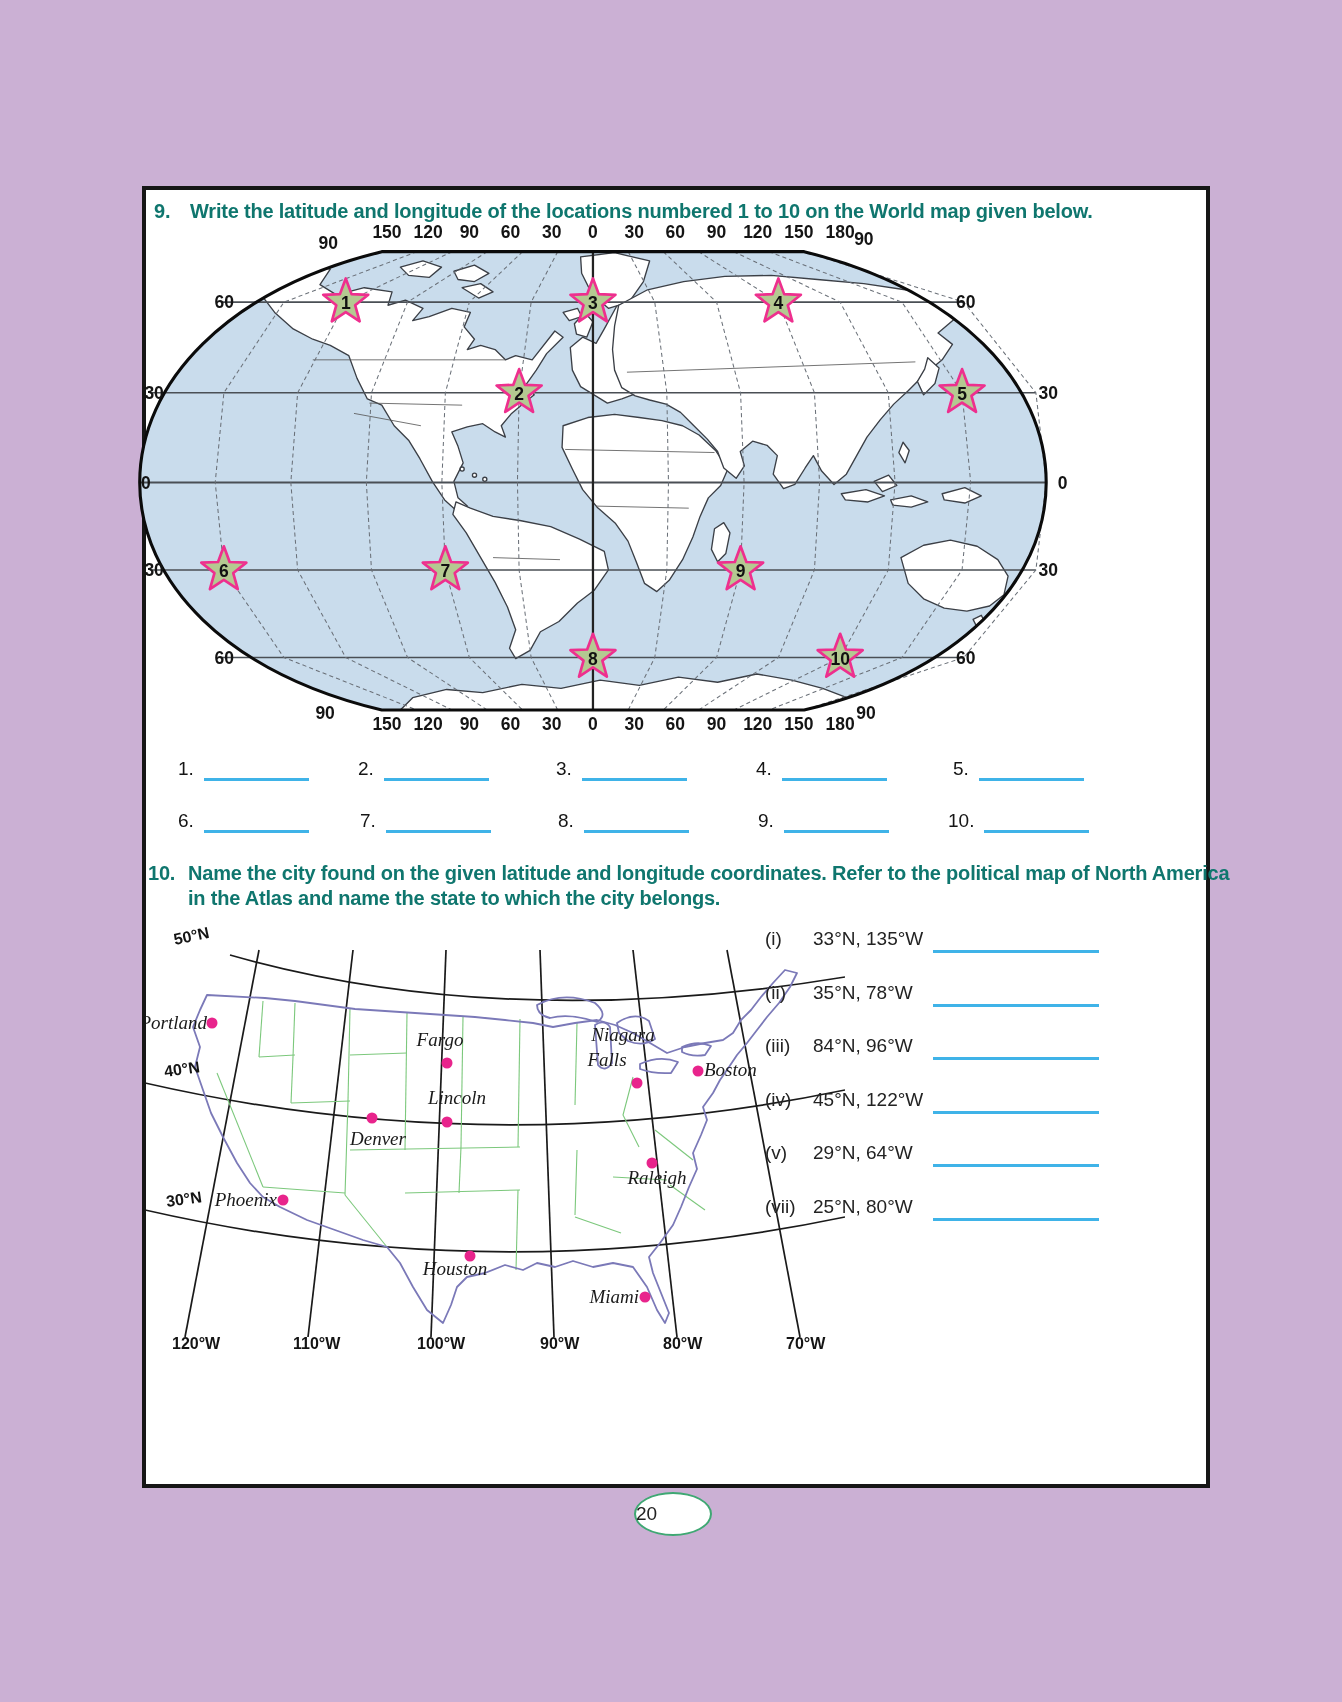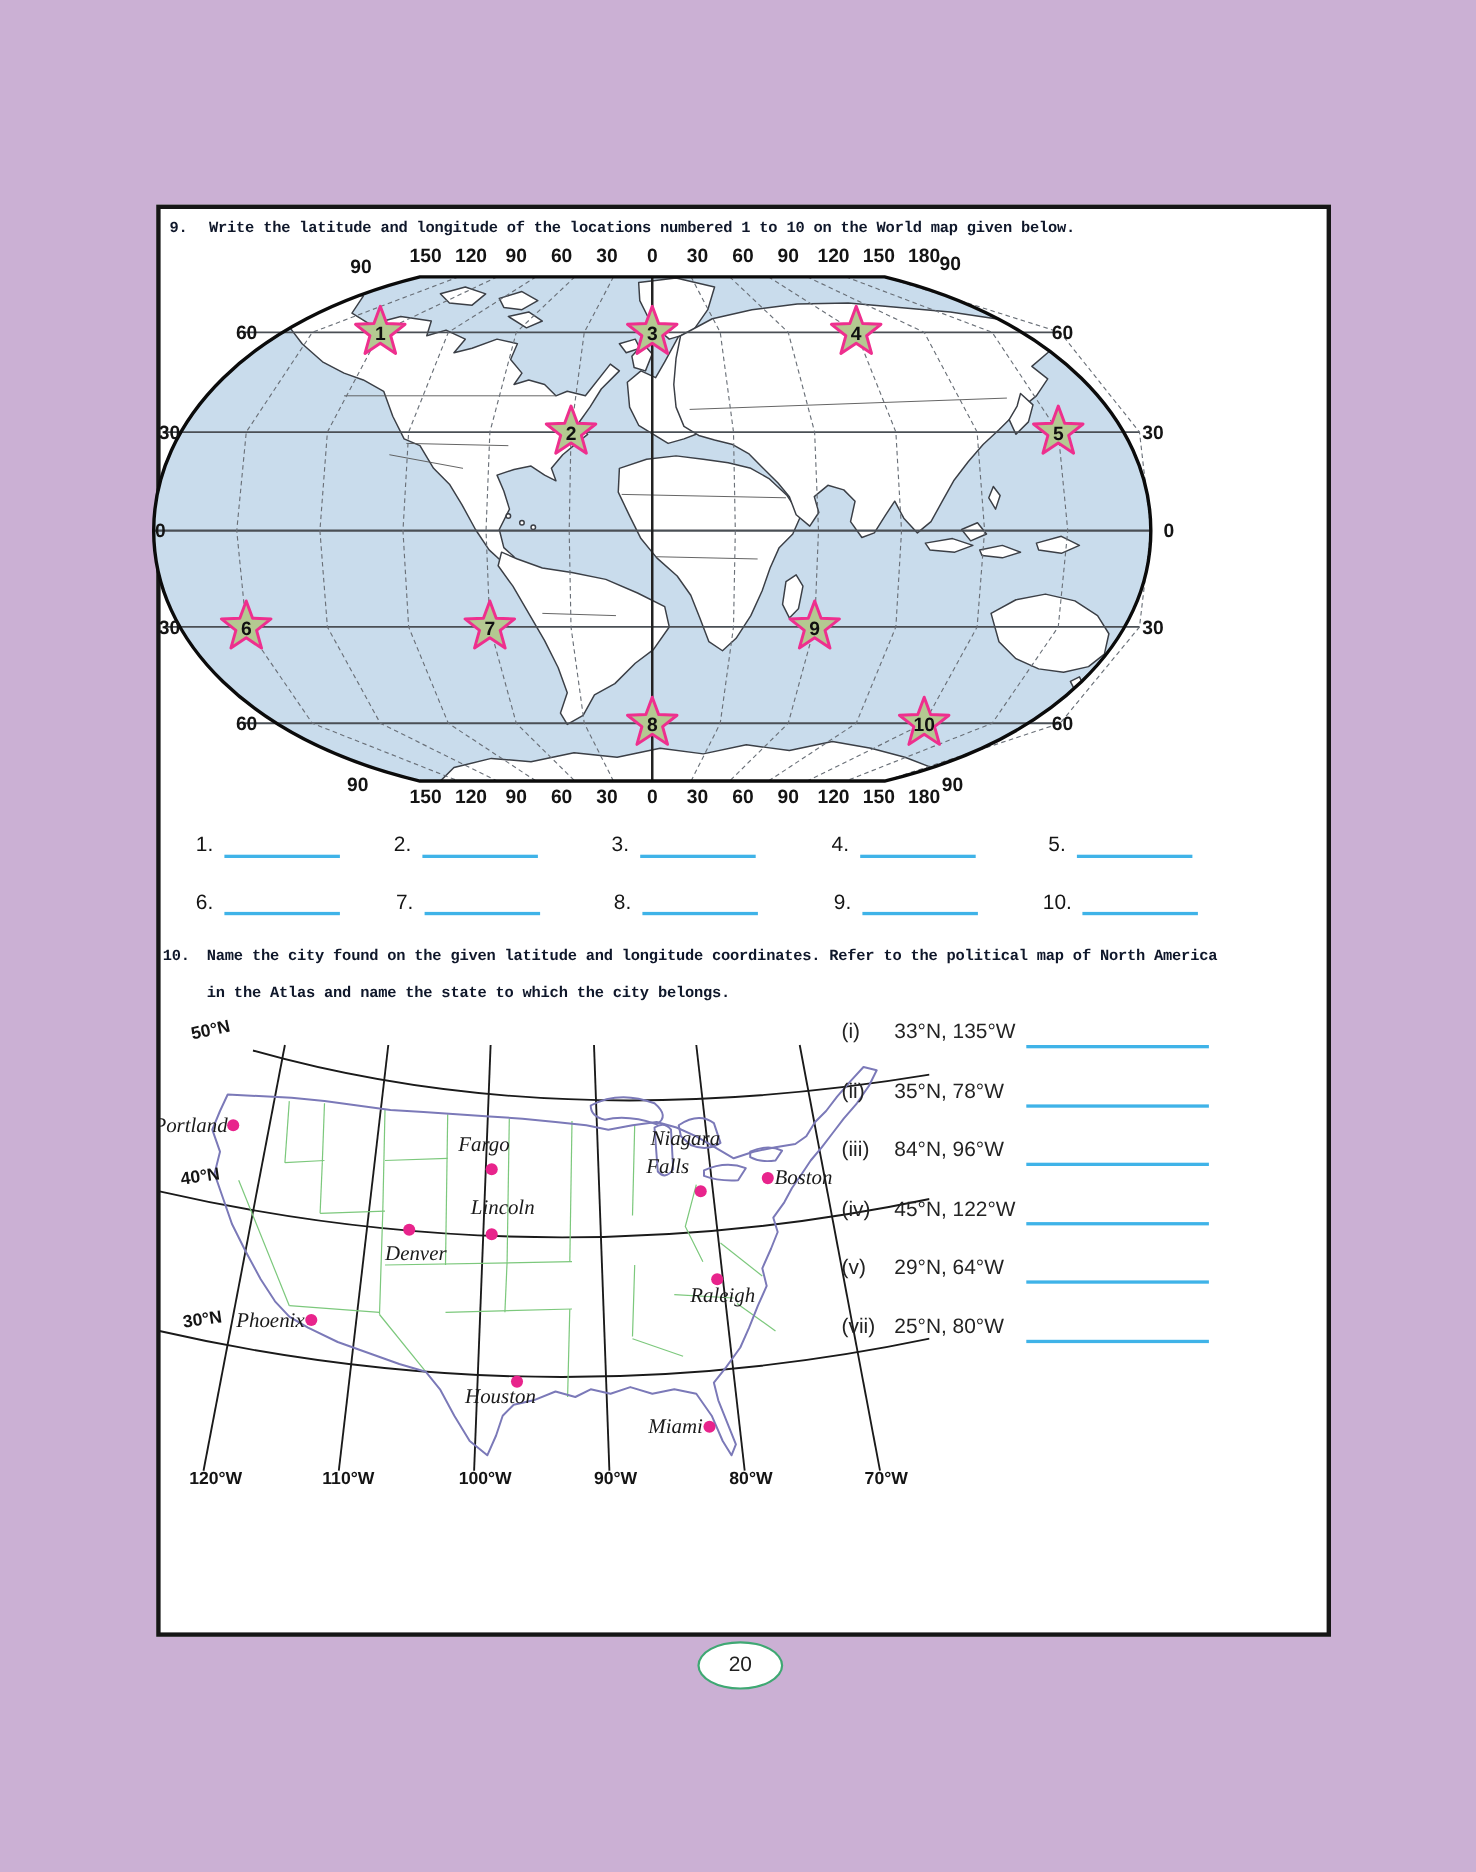--- a/index.html
+++ b/index.html
@@ -1,46 +1,46 @@
 <!DOCTYPE html>
 <html><head>
 <meta charset="utf-8">
 <style>
   html,body{margin:0;padding:0;background:#cbb0d4;}
   .page{position:relative;width:1342px;height:1702px;background:#cbb0d4;
         font-family:"Liberation Sans",sans-serif;overflow:hidden;}
   .content-box{position:absolute;left:142px;top:186px;width:1068px;height:1302px;
         background:#ffffff;border:4px solid #161616;box-sizing:border-box;}
-  .q-heading{position:absolute;color:#0f172a;font-weight:bold;font-size:14px;
-        letter-spacing:-0.2px;white-space:nowrap;font-family:Liberation Mono, monospace;}
+  .q-heading{position:absolute;color:#0f766e;font-weight:bold;font-size:20px;
+        letter-spacing:-0.2px;white-space:nowrap;}
   .q9-heading{left:8px;top:10px;}
   .q10-heading{left:2px;top:672px;}
   .q-num{display:inline-block;width:36px;}
   .q10-heading .q-num{width:40px;}
-  .q-line2{margin-left:40px;display:block;margin-top:17px;}
+  .q-line2{margin-left:40px;display:block;margin-top:2px;}
   #world-map{position:absolute;left:-65px;top:7px;width:1061px;height:577px;}
   #us-map{position:absolute;left:-1px;top:735px;width:700px;height:430px;}
   .answers{position:absolute;left:0;top:568px;width:100%;height:100px;font-size:19px;color:#151515;}
   .ans-item{position:absolute;white-space:nowrap;}
   .ans-item.r2{top:52px;}
   .ans-item.c1{left:32px;} .ans-item.c2{left:212px;} .ans-item.c3{left:410px;}
   .ans-item.c4{left:610px;} .ans-item.c5{left:807px;}
   .ans-item.r2.c2{left:214px;} .ans-item.r2.c3{left:412px;}
   .ans-item.r2.c4{left:612px;} .ans-item.r2.c5{left:802px;}
   .ans-line{display:inline-block;width:105px;height:1px;border-bottom:3px solid #3fb3e8;
         margin-left:10px;vertical-align:-6px;}
   .coords{position:absolute;left:619px;top:738px;width:334px;display:flex;
         flex-direction:column;gap:23.6px;font-size:19px;color:#232323;}
   .coord-row{position:relative;height:30px;display:flex;align-items:baseline;}
   .coord-roman{width:48px;}
   .coord-blank{position:absolute;right:0;bottom:5px;width:166px;height:1px;
         border-bottom:3px solid #3fb3e8;}
   .page-oval{position:absolute;left:634px;top:1492px;width:74px;height:40px;
         background:#fff;border:2px solid #3fa873;border-radius:50%;
-        display:flex;align-items:center;justify-content:center;font-size:19px;color:#222;}
+        display:flex;align-items:center;font-size:19px;color:#222;}
   
   .wt{font:700 17px "Liberation Sans",sans-serif;fill:#141414;text-anchor:middle;}
   .st{font:700 17px "Liberation Sans",sans-serif;fill:#111;text-anchor:middle;}
   
   .geo{font:700 16px "Liberation Sans",sans-serif;fill:#141414;}
   .city{font:italic 19px "Liberation Serif",serif;fill:#1a1a1a;}
 </style>
 </head>
 <body>
 

